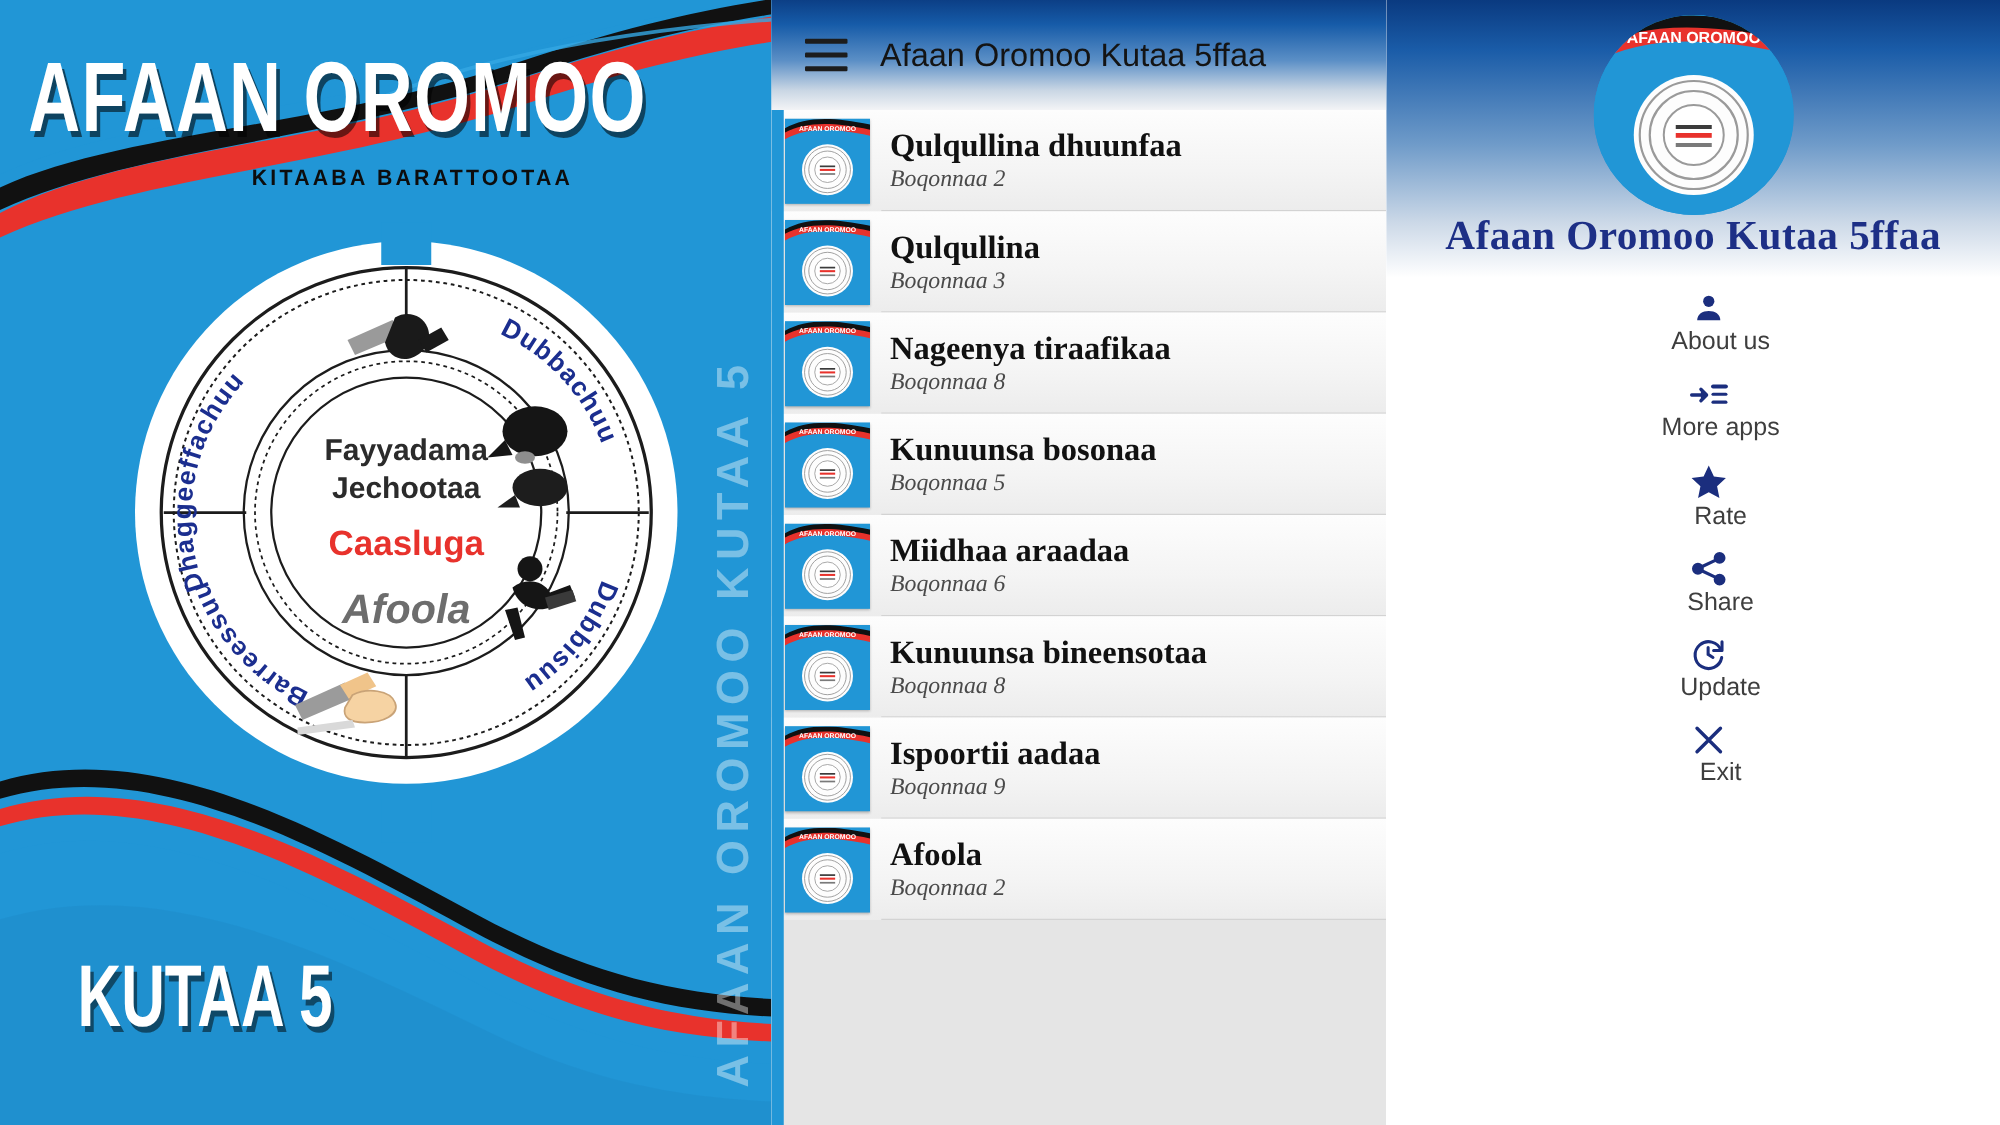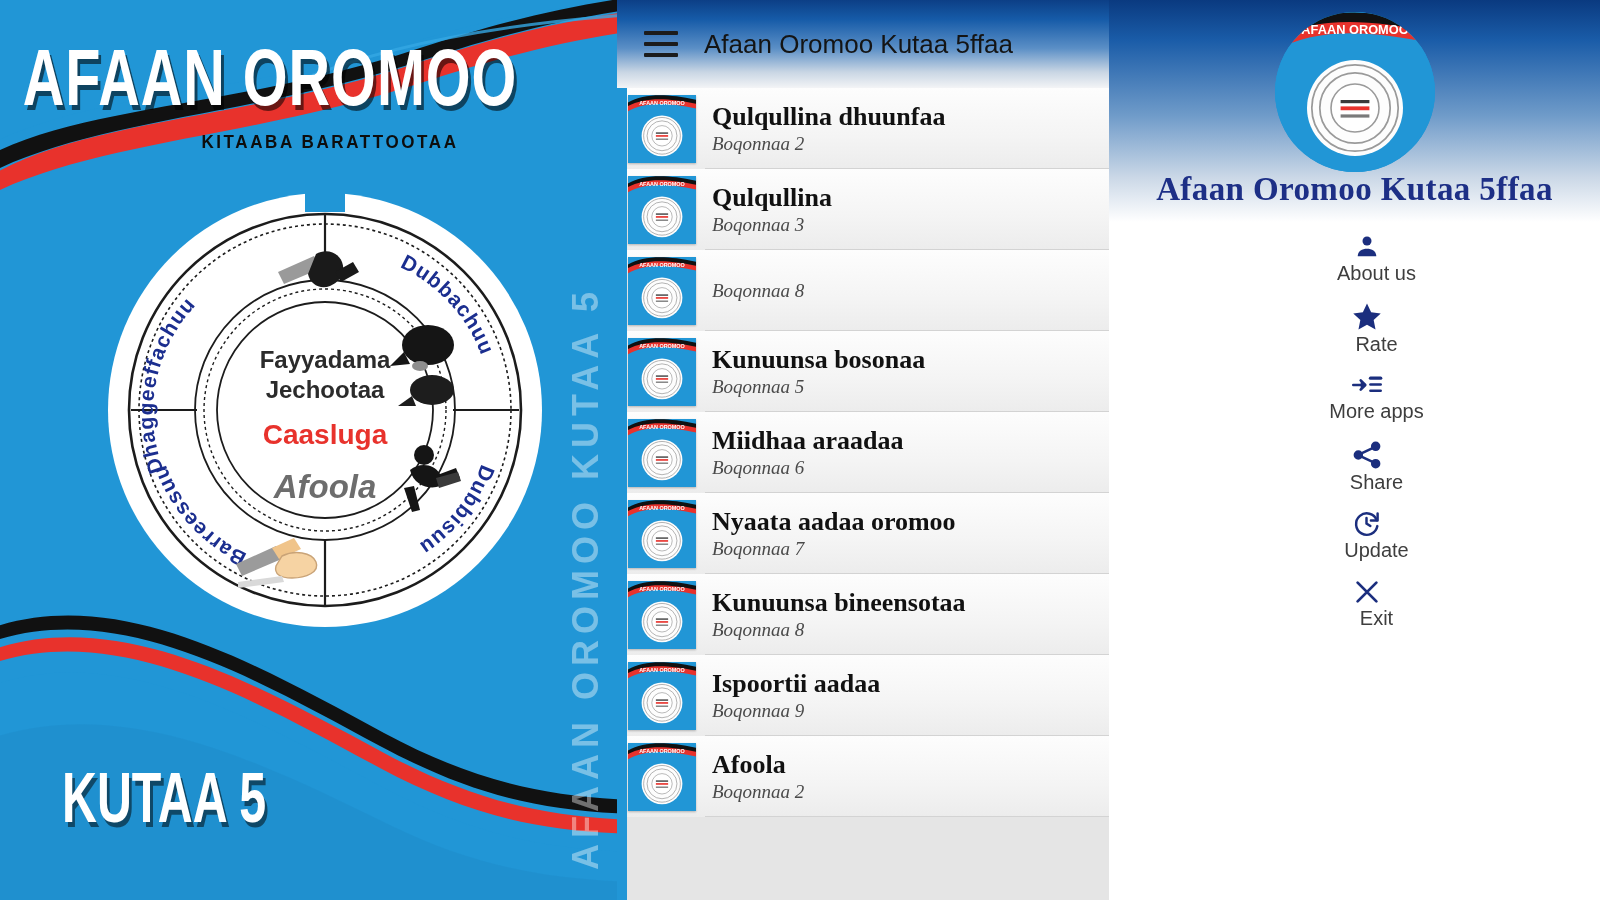--- a/index.html
+++ b/index.html
@@ -401,20 +401,21 @@
           <div class="row-sub">Boqonnaa 3</div>
         </div>
       </div>
       <div class="row">
         <div class="thumb">
           <svg viewBox="0 0 100 100">
               <use href="#sym-cover-mini"></use>
             </svg>
         </div>
         <div class="row-texts">
+          <div class="row-title">Nageenya tiraafikaa</div>
           <div class="row-sub">Boqonnaa 8</div>
         </div>
       </div>
       <div class="row">
         <div class="thumb">
           <svg viewBox="0 0 100 100">
               <use href="#sym-cover-mini"></use>
             </svg>
         </div>
         <div class="row-texts">
@@ -424,31 +425,20 @@
       </div>
       <div class="row">
         <div class="thumb">
           <svg viewBox="0 0 100 100">
               <use href="#sym-cover-mini"></use>
             </svg>
         </div>
         <div class="row-texts">
           <div class="row-title">Miidhaa araadaa</div>
           <div class="row-sub">Boqonnaa 6</div>
-        </div>
-      </div>
-      <div class="row">
-        <div class="thumb">
-          <svg viewBox="0 0 100 100">
-              <use href="#sym-cover-mini"></use>
-            </svg>
-        </div>
-        <div class="row-texts">
-          <div class="row-title">Nyaata aadaa oromoo</div>
-          <div class="row-sub">Boqonnaa 7</div>
         </div>
       </div>
       <div class="row">
         <div class="thumb">
           <svg viewBox="0 0 100 100">
               <use href="#sym-cover-mini"></use>
             </svg>
         </div>
         <div class="row-texts">
           <div class="row-title">Kunuunsa bineensotaa</div>
@@ -493,46 +483,46 @@
     <div class="drawer-menu">
 
       <div class="menu-item">
         <span class="menu-icon">
           <svg width="30" height="30" viewBox="0 0 24 24" fill="currentColor">
             <circle cx="12" cy="7.2" r="3.6"></circle>
             <path d="M4.6 19.4c0-4 3.4-6 7.4-6s7.4 2 7.4 6z"></path>
           </svg>
         </span>
         <span class="menu-label">About us</span>
-      </div>
-
-      <div class="menu-item">
-        <span class="menu-icon">
-          <svg width="32" height="32" viewBox="0 0 24 24" fill="currentColor">
-            <path d="M12 1.8l3.1 6.6 7.2.9-5.3 4.9 1.4 7.1L12 17.8 5.6 21.3 7 14.2 1.7 9.3l7.2-.9z"></path>
-          </svg>
-        </span>
-        <span class="menu-label">Rate</span>
       </div>
 
       <div class="menu-item">
         <span class="menu-icon">
           <svg width="32" height="30" viewBox="0 0 28 24" fill="none" stroke="currentColor" stroke-width="2.3" stroke-linecap="round">
             <path d="M2 12h10"></path>
             <path d="M8.5 8l4 4-4 4" fill="currentColor" stroke-linejoin="round"></path>
             <path d="M17 6h9" stroke-width="2.8"></path>
             <path d="M17 11.5h9" stroke-width="2.2"></path>
             <path d="M17 17h9" stroke-width="2.2"></path>
           </svg>
         </span>
         <span class="menu-label">More apps</span>
       </div>
 
       <div class="menu-item">
         <span class="menu-icon">
+          <svg width="32" height="32" viewBox="0 0 24 24" fill="currentColor">
+            <path d="M12 1.8l3.1 6.6 7.2.9-5.3 4.9 1.4 7.1L12 17.8 5.6 21.3 7 14.2 1.7 9.3l7.2-.9z"></path>
+          </svg>
+        </span>
+        <span class="menu-label">Rate</span>
+      </div>
+
+      <div class="menu-item">
+        <span class="menu-icon">
           <svg width="32" height="32" viewBox="0 0 24 24" fill="none" stroke="currentColor" stroke-width="1.9">
             <circle cx="18.5" cy="5.5" r="2.6" fill="currentColor"></circle>
             <circle cx="5.5" cy="12" r="2.6" fill="currentColor"></circle>
             <circle cx="18.5" cy="18.5" r="2.6" fill="currentColor"></circle>
             <path d="M16.2 6.8L7.8 10.8M7.8 13.2l8.4 4"></path>
           </svg>
         </span>
         <span class="menu-label">Share</span>
       </div>
 

